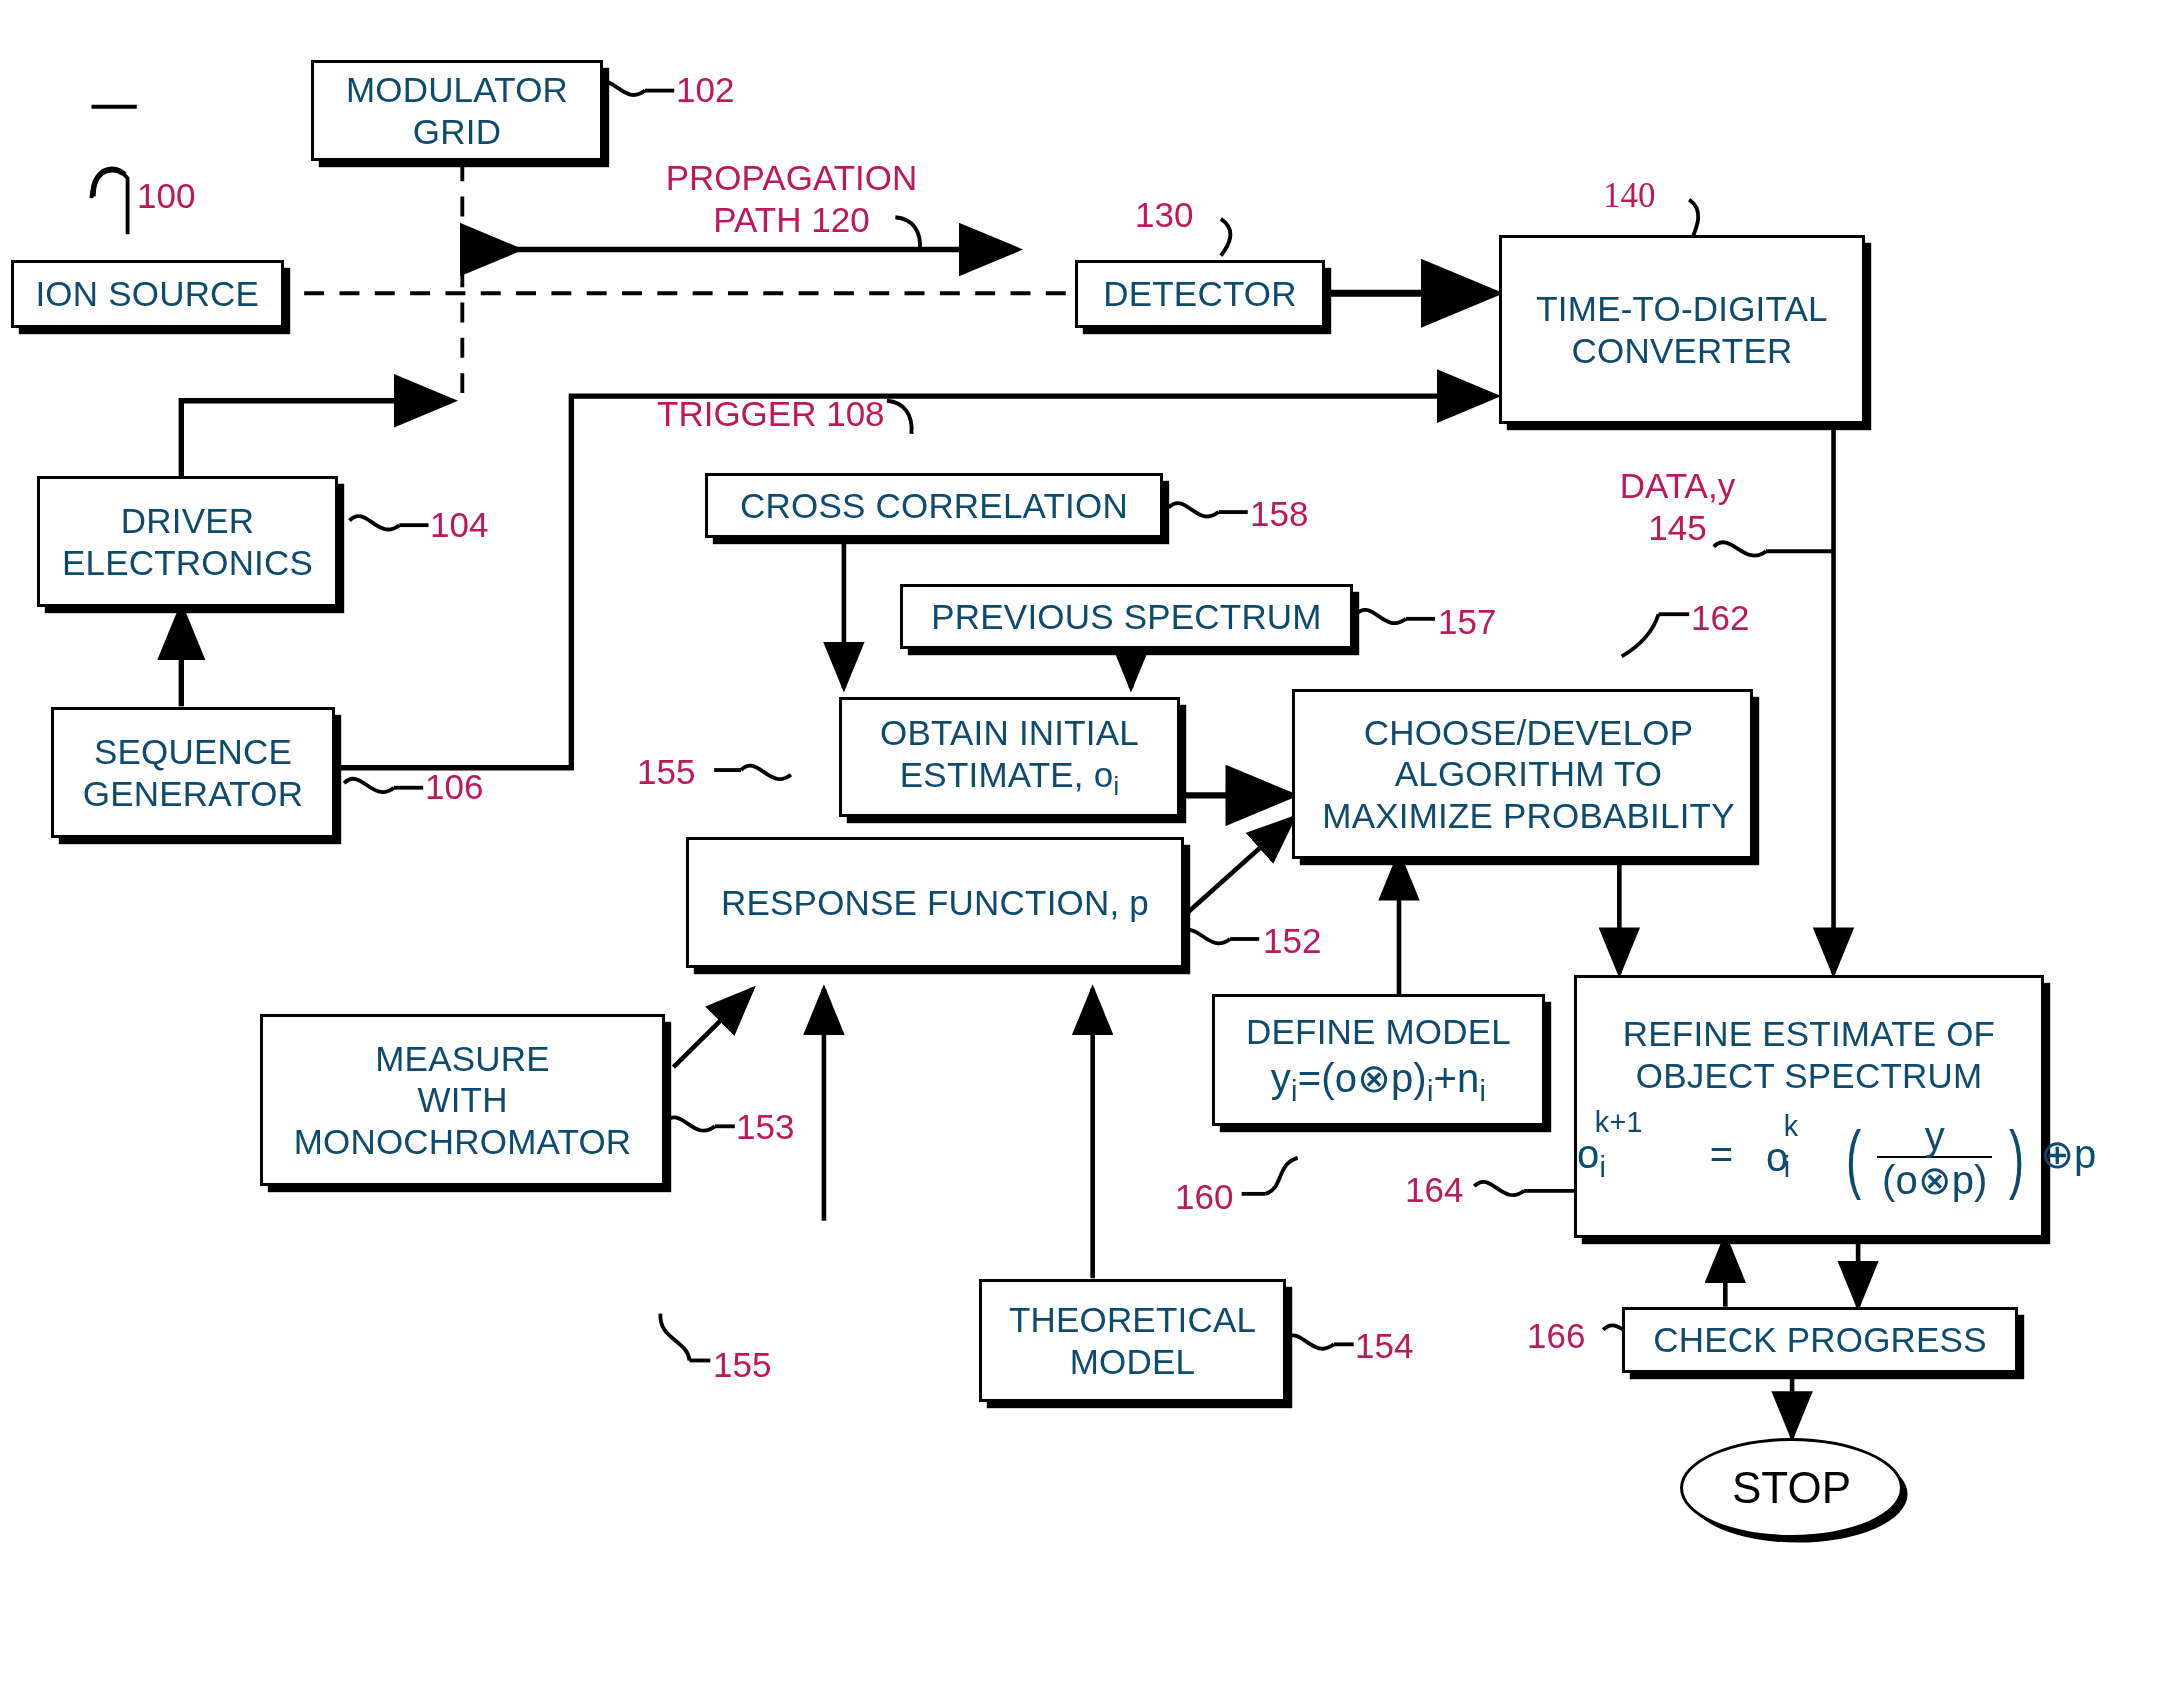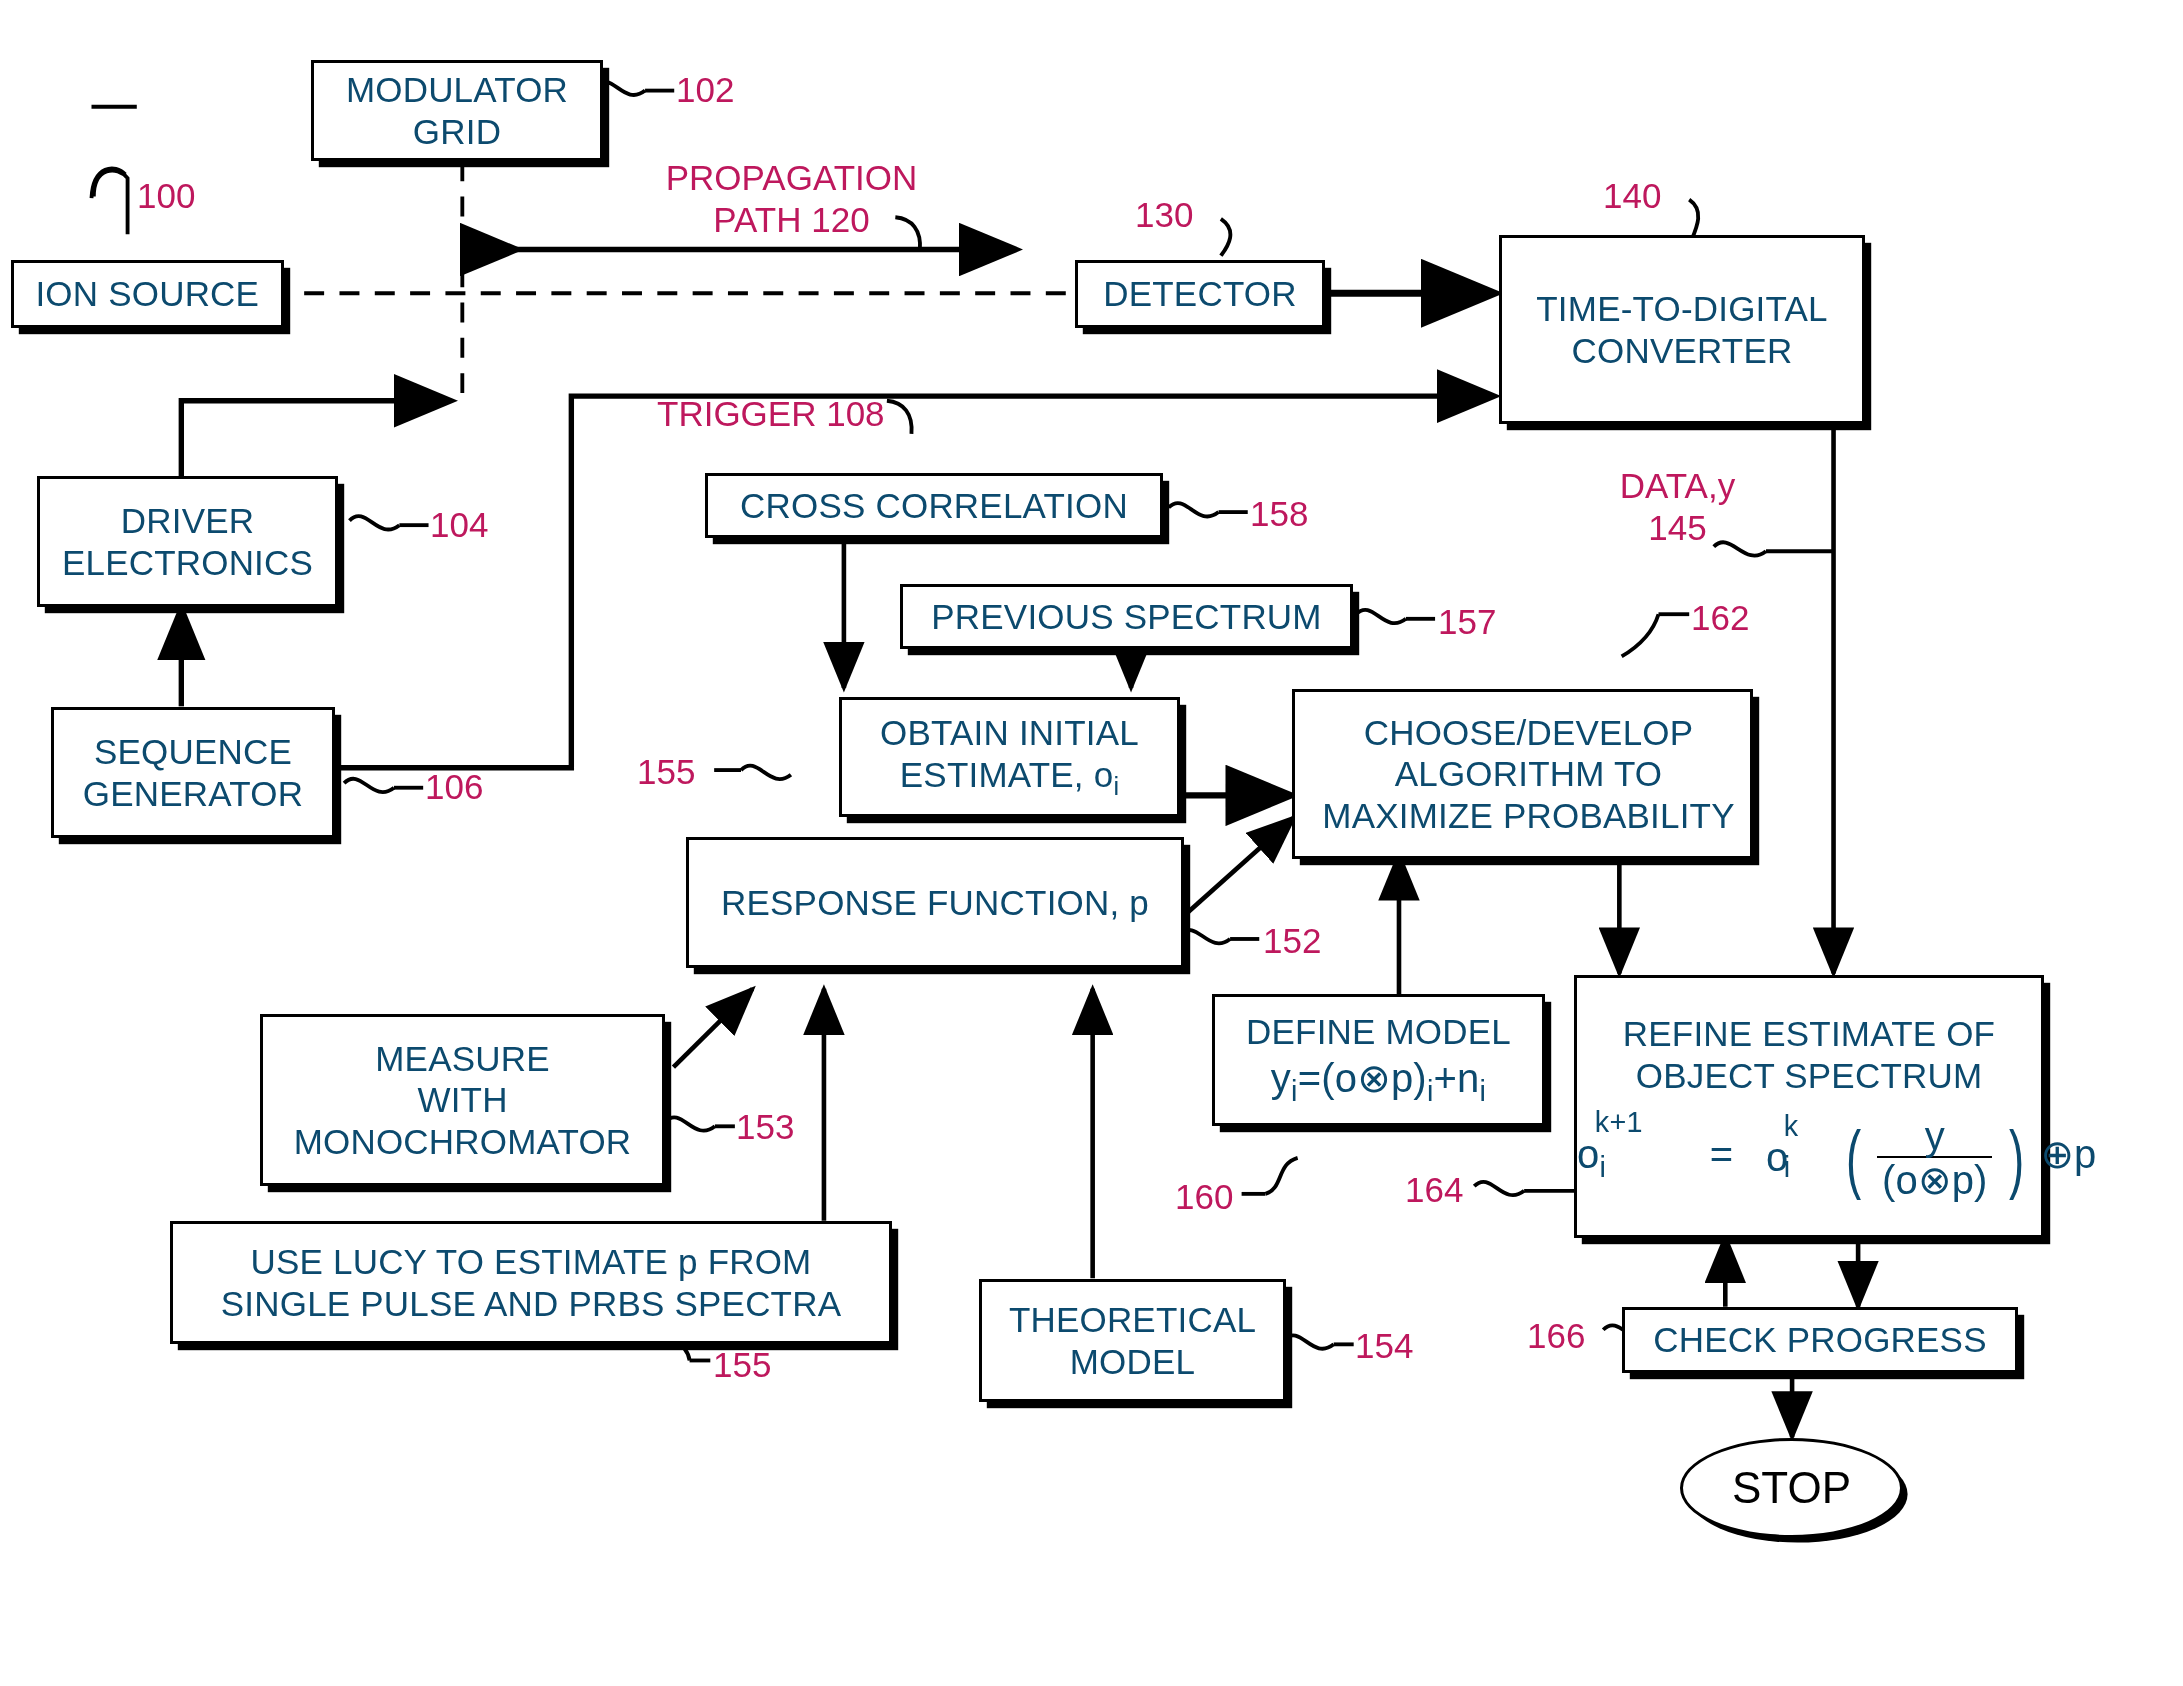--- a/index.html
+++ b/index.html
@@ -258,26 +258,20 @@
   </div>
 
   <div class="box f46" style="left:260px; top:1014px; width:405px; height:172px;">
     <div class="inner">
       <div>MEASURE</div>
       <div>WITH</div>
       <div>MONOCHROMATOR</div>
     </div>
   </div>
 
-  <div class="box f46" style="left:170px; top:1221px; width:722px; height:123px;">
-    <div class="inner">
-      <div>USE LUCY TO ESTIMATE p FROM</div>
-      <div>SINGLE PULSE AND PRBS SPECTRA</div>
-    </div>
-  </div>
 
   <div class="box f46" style="left:979px; top:1279px; width:307px; height:123px;">
     <div class="inner">
       <div>THEORETICAL</div>
       <div>MODEL</div>
     </div>
   </div>
 
   <div class="box f46" style="left:1212px; top:994px; width:333px; height:132px;">
     <div class="inner">
@@ -348,21 +342,21 @@
   </div>
   <div class="label f46" style="left:430px; top:504px;">
     <span>104</span>
   </div>
   <div class="label f46" style="left:425px; top:766px;">
     <span>106</span>
   </div>
   <div class="label f46" style="left:1135px; top:194px;">
     <span>130</span>
   </div>
-  <div class="label f46" style="left:1603px; top:175px;">
+  <div class="label f46" style="left:1603px; top:175px;font-family:Liberation Serif, serif;">
     <span>140</span>
   </div>
   <div class="label f46" style="left:1263px; top:920px;">
     <span>152</span>
   </div>
   <div class="label f46" style="left:736px; top:1106px;">
     <span>153</span>
   </div>
   <div class="label f46" style="left:1355px; top:1325px;">
     <span>154</span>

